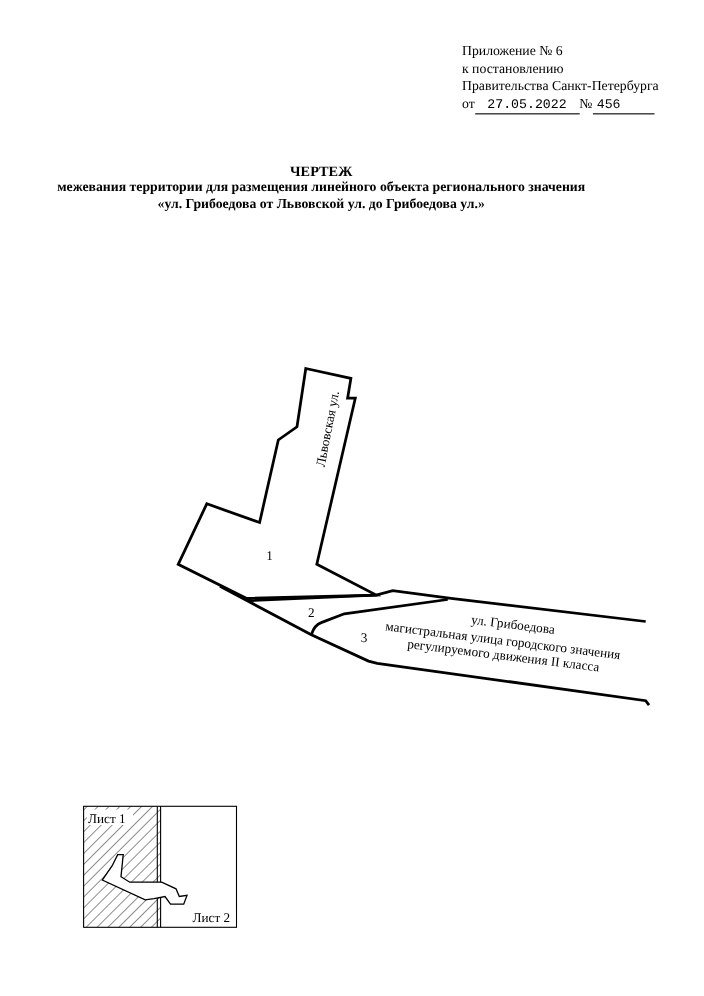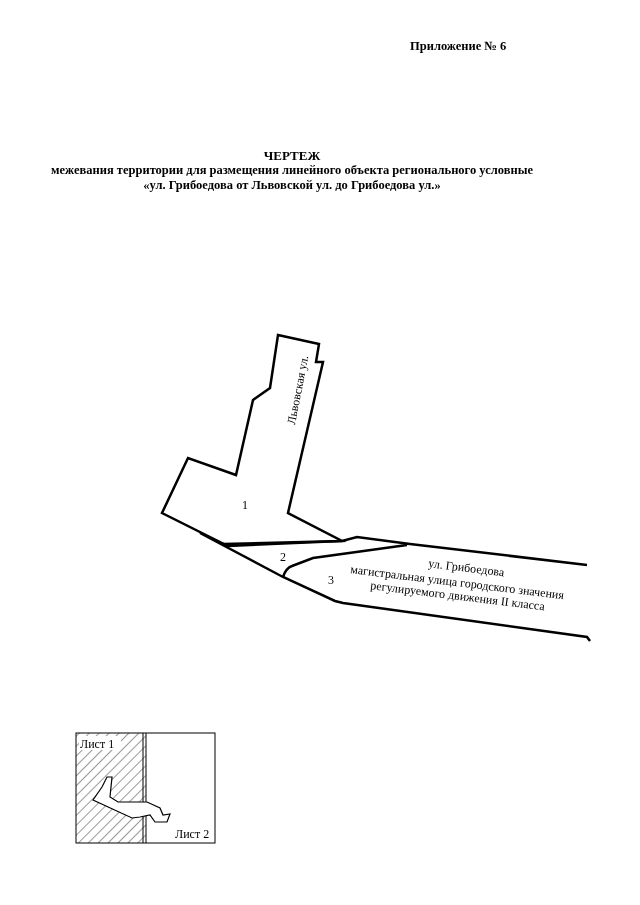--- a/index.html
+++ b/index.html
@@ -1,35 +1,40 @@
 <!DOCTYPE html>
 <html><head>
 <meta charset="utf-8">
 <style>
   html, body { margin:0; padding:0; background:#ffffff; }
   body { width:640px; height:905px; position:relative; overflow:hidden; font-family:"Liberation Serif", serif; color:#000; }
-  .appendix { position:absolute; left:410px; top:38px; font-size:12.5px; line-height:16px;font-weight:bold; }
+  .appendix { position:absolute; left:420px; top:38px; font-size:12.5px; line-height:16px; }
   .appendix div { white-space:nowrap; }
   .mono { font-family:"Liberation Mono", monospace; font-size:12px; }
   .uline { display:inline-block; border-bottom:1px solid #000; text-align:center; }
   .title-block { position:absolute; left:0; width:584px; top:148px; text-align:center; font-weight:bold; font-size:12.5px; line-height:15px; }
   .title-block .t0 { font-size:13px; }
   svg { position:absolute; left:0; top:0; }
   .lbl { font-family:"Liberation Serif", serif; font-size:12px; fill:#000; }
 </style>
 </head>
 <body>
 
 <div class="appendix">
   <div>Приложение № 6</div>
+  <div>к постановлению</div>
+  <div>Правительства Санкт-Петербурга</div>
+  <div>
+    <span>от</span><span class="uline mono" style="width:95px">27.05.2022</span><span>№</span><span class="uline mono" style="width:52px;text-align:left;padding-left:4px">456</span>
+  </div>
 </div>
 
 <div class="title-block">
   <div class="t0">ЧЕРТЕЖ</div>
-  <div>межевания территории для размещения линейного объекта регионального условные</div>
+  <div>межевания территории для размещения линейного объекта регионального значения</div>
   <div>«ул. Грибоедова от Львовской ул. до Грибоедова ул.»</div>
 </div>
 
 <svg width="640" height="905">
   <defs>
     <pattern id="hatch" width="7" height="7" patternUnits="userSpaceOnUse" patternTransform="rotate(45)">
       <line x1="0" y1="0" x2="0" y2="7" stroke="#000" stroke-width="0.8"></line>
     </pattern>
   </defs>
 

